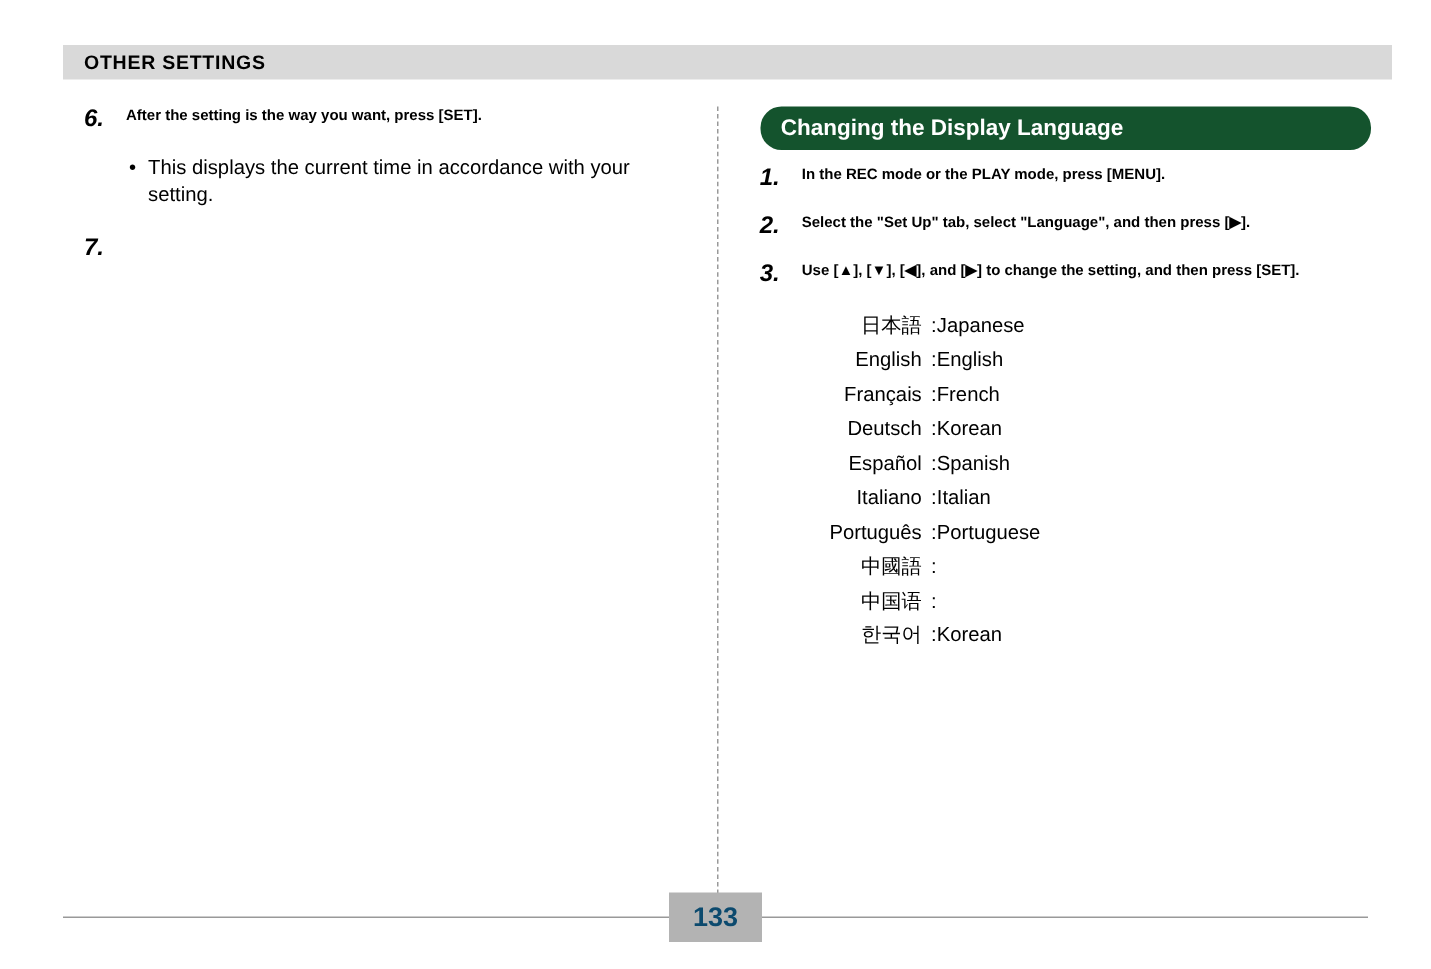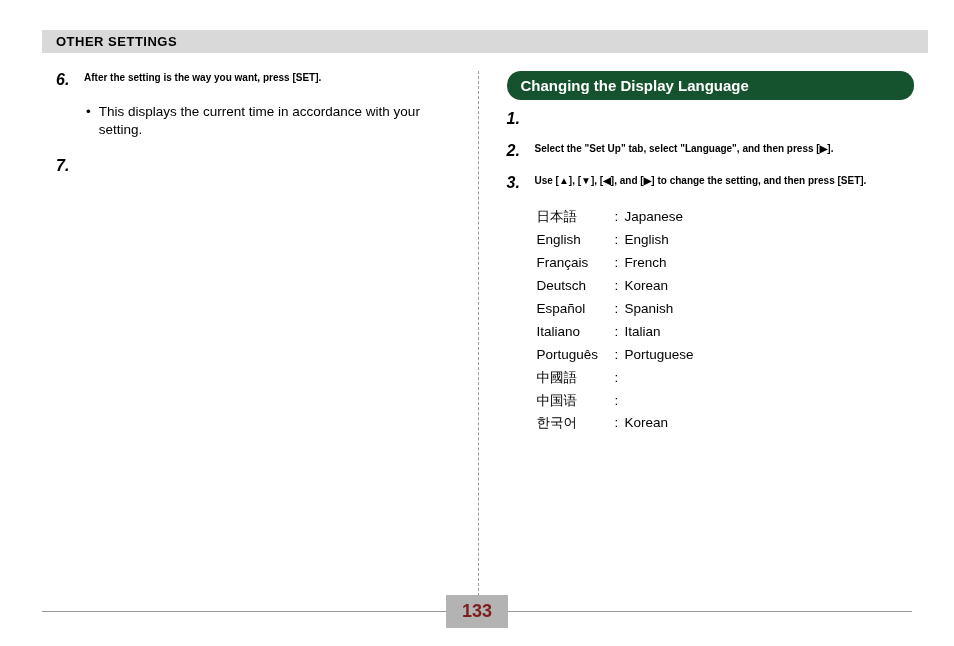--- a/index.html
+++ b/index.html
@@ -11,26 +11,26 @@
   .col-left { border-right: 1px dashed #999; }
   .col-right { padding-left: 28px; }
   .step { display: flex; gap: 8px; margin-bottom: 14px; }
   .step-num { font-style: italic; font-weight: bold; font-size: 16px; min-width: 20px; flex-shrink:0; }
   .step-text { font-weight: bold; font-size: 10px; line-height: 1.35; }
   .sub-bullet { display: flex; gap: 8px; margin-left: 30px; margin-top: 6px; margin-bottom: 18px; font-size: 13.5px; line-height: 1.35; }
   .sub-bullet .dot { flex-shrink:0; }
   .section-pill { background: #14532d; color: #fff; font-weight: bold; font-size: 15px; padding: 6px 14px; border-radius: 14px; margin-bottom: 10px; display:block; }
   .intro { font-size: 13.5px; line-height: 1.35; margin-bottom: 18px; }
   .lang-table { margin-left: 30px; font-size: 13.5px; line-height: 1.7; }
-  .lang-row { display: flex; }
+  .lang-row { display: flex; text-align: right; }
   .lang-native { width: 78px; }
   .lang-colon { width: 10px; }
   .footer { position: absolute; left: 42px; right: 42px; bottom: 18px; display:flex; align-items:center; }
   .rule { flex:1; height:1px; background:#999; }
-  .page-num { background:#b3b3b3; color:#7f1d1d; font-weight:bold; font-size:18px; padding:6px 16px; margin:0 0px; }
+  .page-num { background:#b3b3b3; color:#0c4a6e; font-weight:bold; font-size:18px; padding:6px 16px; margin:0 0px; }
 </style>
 </head>
 <body>
 
 <div class="page">
   <div class="header-bar">OTHER SETTINGS</div>
 
   <div class="columns">
 
     <div class="col col-left">
@@ -45,20 +45,21 @@
       <div class="step">
         <div class="step-num">7.</div>
       </div>
     </div>
 
     <div class="col col-right">
       <div class="section-pill">Changing the Display Language</div>
 
       <div class="step">
         <div class="step-num">1.</div>
+        <div class="step-text">In the REC mode or the PLAY mode, press [MENU].</div>
       </div>
       <div class="step">
         <div class="step-num">2.</div>
         <div class="step-text">Select the "Set Up" tab, select "Language", and then press [▶].</div>
       </div>
       <div class="step">
         <div class="step-num">3.</div>
         <div class="step-text">Use [▲], [▼], [◀], and [▶] to change the setting, and then press [SET].</div>
       </div>
 

